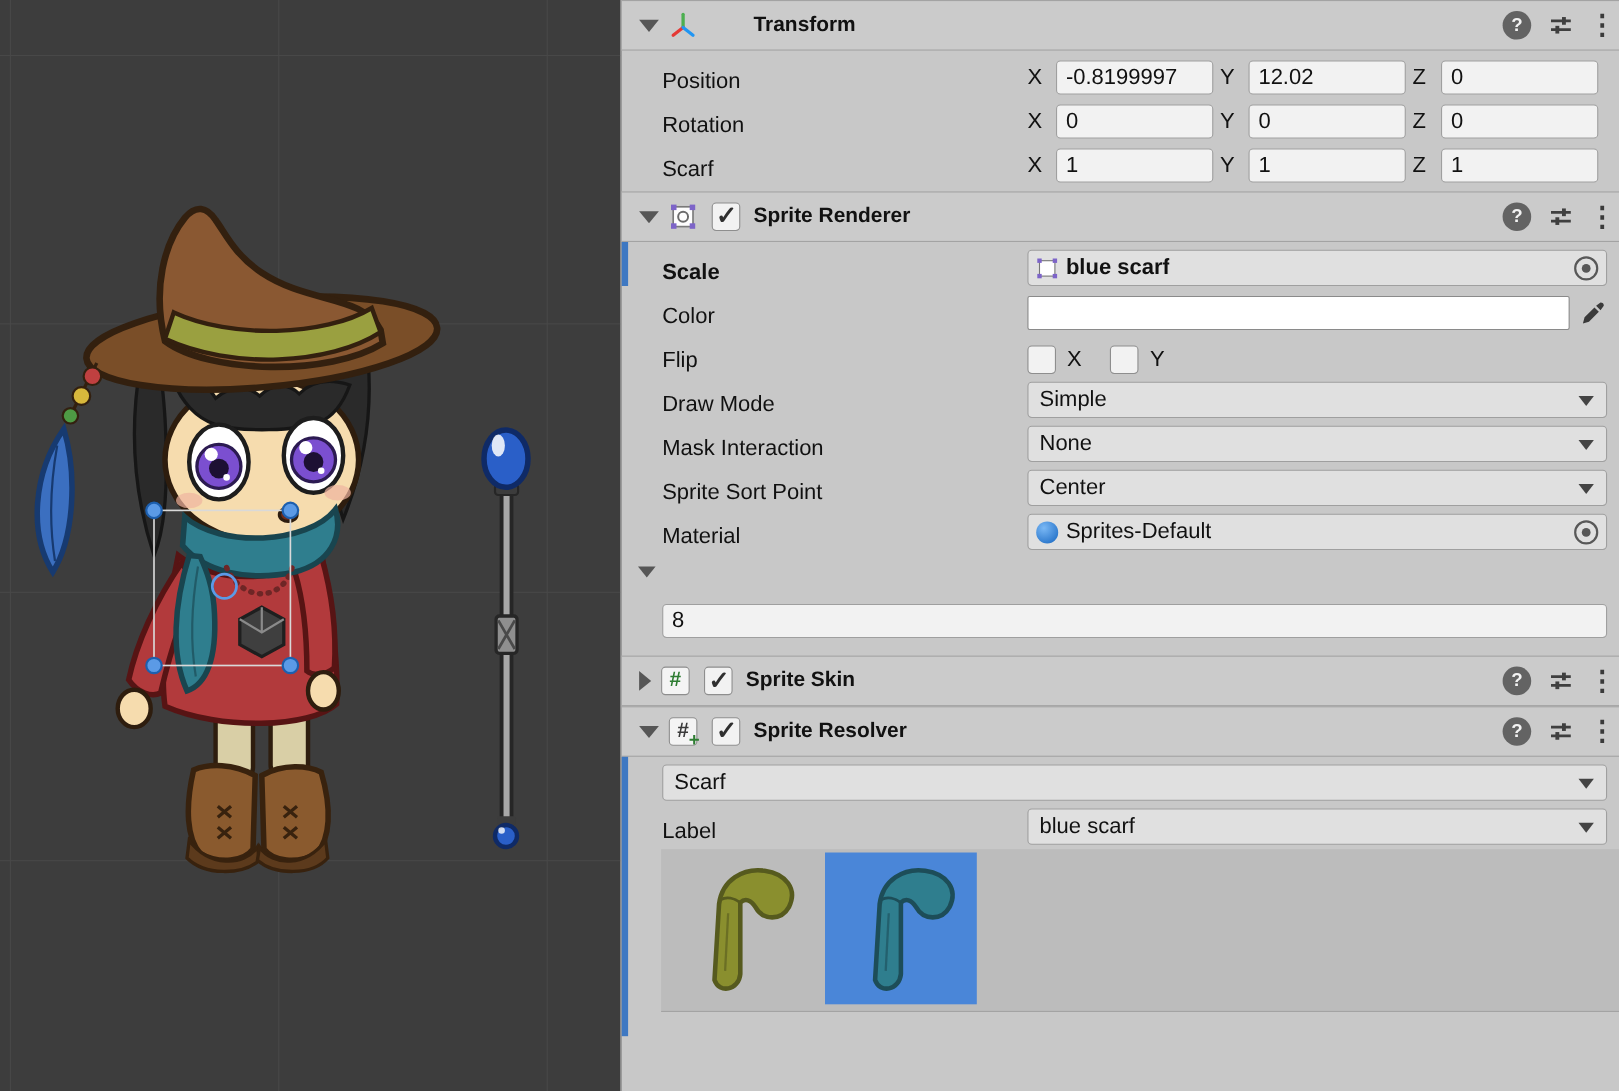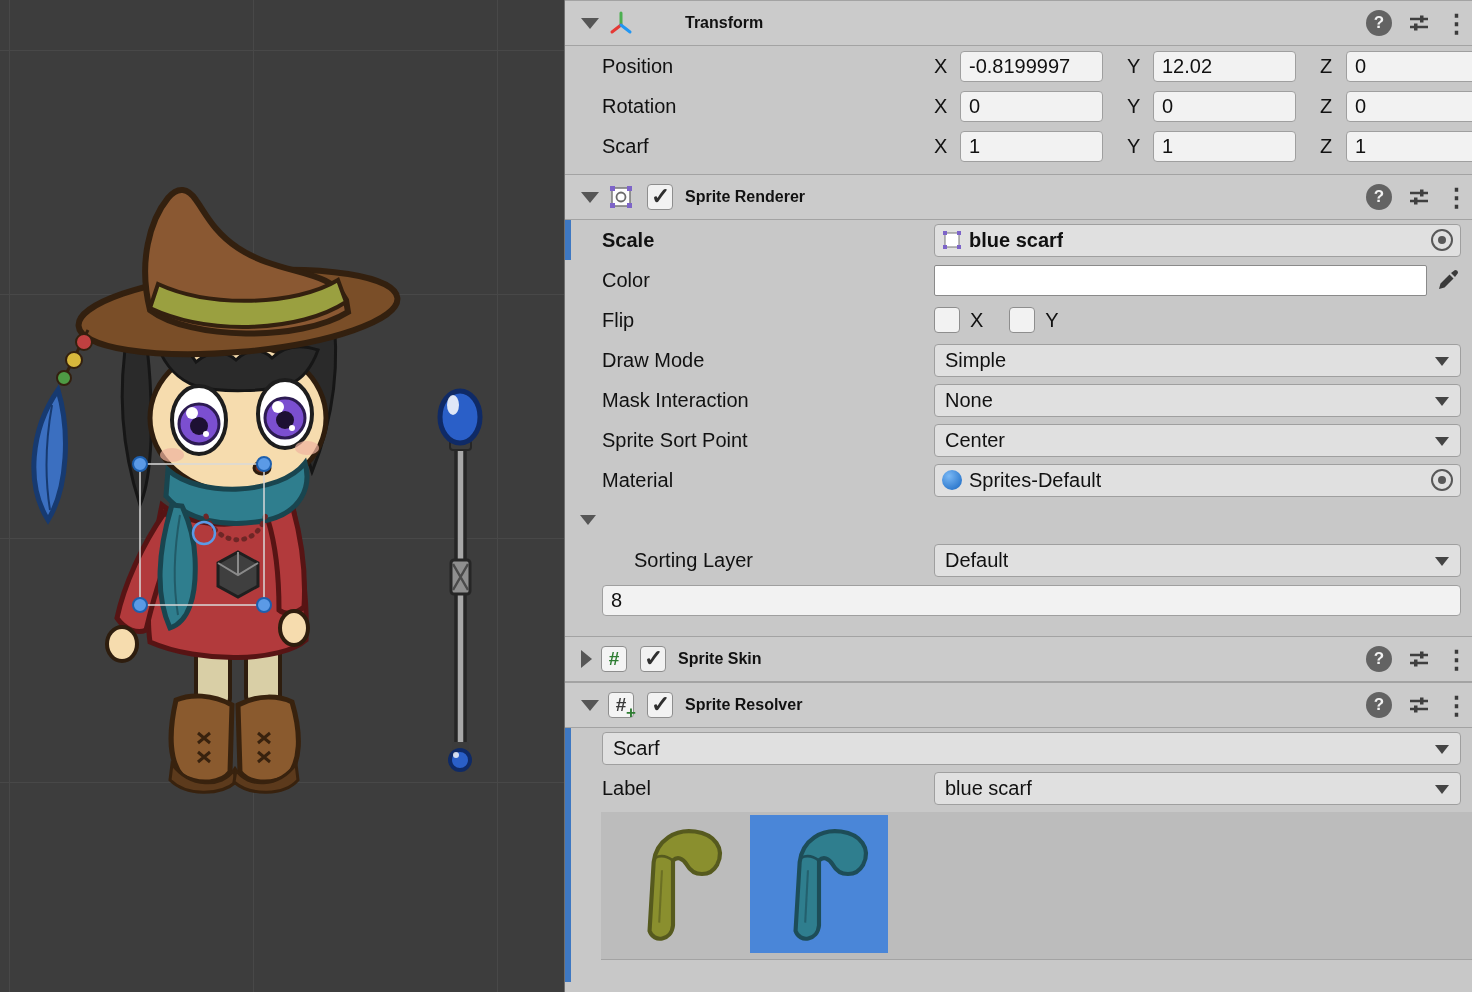--- a/index.html
+++ b/index.html
@@ -35,47 +35,47 @@
   .comp-icon { width:28px; height:28px; margin-left:8px; display:flex; align-items:center; justify-content:center; flex:0 0 28px; }
   .cb {
     width:26px; height:26px; background:#f2f2f2; border:1px solid #8e8e8e;
     border-radius:4px; position:relative; flex:0 0 26px;
   }
   .comp-header .cb { margin-left:12px; }
   .cb.checked::after {
     content:"\2713"; position:absolute; left:3px; top:-2px;
     font-size:23px; font-weight:bold; color:#2f2f2f;
   }
-  .comp-title { font-weight:bold; font-size:16px; margin-left:12px; white-space:nowrap; }
+  .comp-title { font-weight:bold; font-size:19px; margin-left:12px; white-space:nowrap; }
   .spacer { flex:1; }
   .help-icon {
     width:26px; height:26px; border-radius:50%; background:#636363; color:#f2f2f2;
     font-size:17px; font-weight:bold; display:flex; align-items:center; justify-content:center;
     margin-right:15px; flex:0 0 26px;
   }
   .help-icon i { font-style:normal; }
   .presets-icon { margin-right:13px; display:flex; flex:0 0 auto; }
   .kebab { font-size:25px; color:#3a3a3a; font-weight:bold; width:14px; text-align:center; line-height:26px; }
   .hash-icon {
     width:26px; height:26px; border:1px solid #8e8e8e; background:#f4f4f4; border-radius:4px;
     display:flex; align-items:center; justify-content:center; position:relative;
   }
   .hash-icon i { font-style:normal; font-weight:bold; font-size:19px; color:#2e7d32; }
   .hash-icon.resolver i { color:#3a3a3a; }
   .hash-icon .plus { position:absolute; right:-3px; bottom:-6px; color:#2e7d32; font-weight:bold; font-size:17px; font-style:normal; }
 
-  .row { height:40px; display:flex; align-items:center; padding-left:37px; padding-right:11px; position:relative; }
+  .row { height:40px; display:flex; align-items:flex-end; padding-left:37px; padding-right:11px; position:relative; }
   .row .label { flex:0 0 332px; white-space:nowrap; overflow:hidden; }
   .label.bold { font-weight:bold; }
   .label.indent { padding-left:32px; }
   .controls { display:flex; align-items:center; flex:1; min-width:0; }
   .axis { flex:0 0 26px; }
   .tf {
     flex:0 0 143px; height:31px; background:#f2f2f2; border:1px solid #9f9f9f; border-radius:4px;
-    padding:0 8px; display:flex; align-items:center; margin-right:24px;
+    padding:0 8px; display:flex; align-items:center; margin-right:6px;
     overflow:hidden; white-space:nowrap;
   }
   .tf.last { margin-right:0; }
   .tf.wide { flex:1; margin-right:0; }
   .dd {
     flex:1; height:33px; background:#e0e0e0; border:1px solid #9f9f9f; border-radius:4px;
     padding:0 36px 0 10px; display:flex; align-items:center; position:relative; min-width:0;
   }
   .dd::after {
     content:""; position:absolute; right:11px; top:12px;
@@ -383,28 +383,20 @@
           <span class="txt">Sprites-Default</span>
           <span class="obj-picker"></span>
         </div>
       </div>
     </div>
 
     <div class="row">
       <span class="tri down fold-tri" style="border-left-width:8px;border-right-width:8px;border-top-width:10px;"></span>
     </div>
 
-    <div class="row">
-      <div class="label indent">Sorting Layer</div>
-      <div class="controls">
-        <div class="dd">
-            <span>Default</span>
-          </div>
-      </div>
-    </div>
 
     <div class="row">
       <div class="controls">
         <div class="tf wide">
             <span>8</span>
           </div>
       </div>
     </div>
 
     <div class="gap16"></div>

